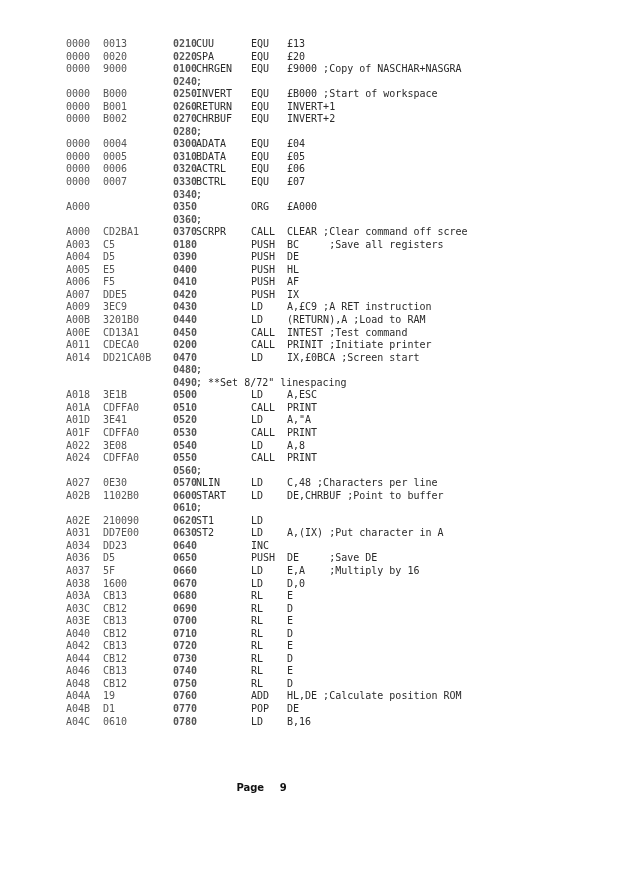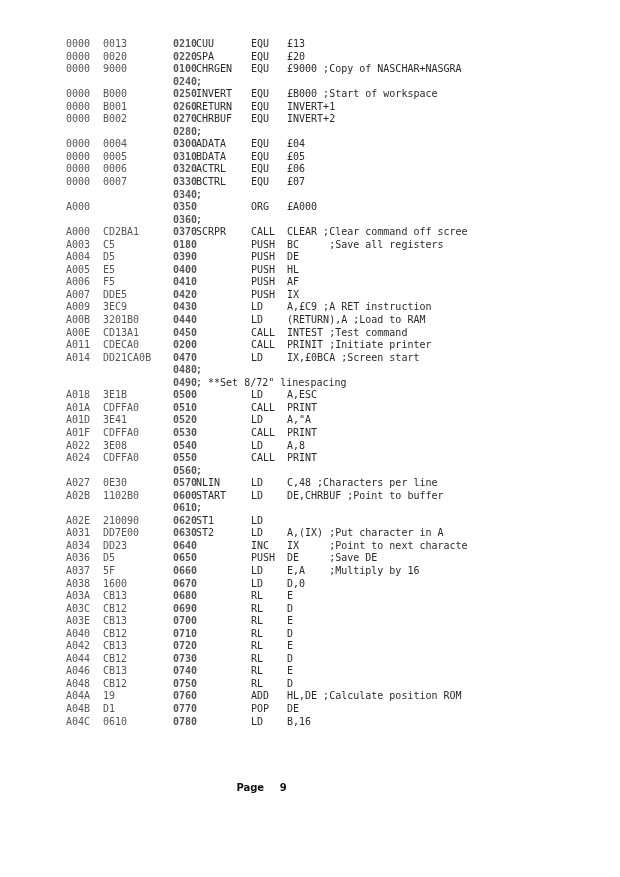--- a/index.html
+++ b/index.html
@@ -60,21 +60,21 @@
     <div class="row"><span class="c-addr">A01D</span><span class="c-code">3E41</span><span class="c-line">0520</span><span class="c-label"></span><span class="c-op">LD</span><span class="c-arg">A,"A</span></div>
     <div class="row"><span class="c-addr">A01F</span><span class="c-code">CDFFA0</span><span class="c-line">0530</span><span class="c-label"></span><span class="c-op">CALL</span><span class="c-arg">PRINT</span></div>
     <div class="row"><span class="c-addr">A022</span><span class="c-code">3E08</span><span class="c-line">0540</span><span class="c-label"></span><span class="c-op">LD</span><span class="c-arg">A,8</span></div>
     <div class="row"><span class="c-addr">A024</span><span class="c-code">CDFFA0</span><span class="c-line">0550</span><span class="c-label"></span><span class="c-op">CALL</span><span class="c-arg">PRINT</span></div>
     <div class="row"><span class="c-addr"></span><span class="c-code"></span><span class="c-line">0560</span><span class="c-label">;</span><span class="c-op"></span><span class="c-arg"></span></div>
     <div class="row"><span class="c-addr">A027</span><span class="c-code">0E30</span><span class="c-line">0570</span><span class="c-label">NLIN</span><span class="c-op">LD</span><span class="c-arg">C,48 ;Characters per line</span></div>
     <div class="row"><span class="c-addr">A02B</span><span class="c-code">1102B0</span><span class="c-line">0600</span><span class="c-label">START</span><span class="c-op">LD</span><span class="c-arg">DE,CHRBUF ;Point to buffer</span></div>
     <div class="row"><span class="c-addr"></span><span class="c-code"></span><span class="c-line">0610</span><span class="c-label">;</span><span class="c-op"></span><span class="c-arg"></span></div>
     <div class="row"><span class="c-addr">A02E</span><span class="c-code">210090</span><span class="c-line">0620</span><span class="c-label">ST1</span><span class="c-op">LD</span></div>
     <div class="row"><span class="c-addr">A031</span><span class="c-code">DD7E00</span><span class="c-line">0630</span><span class="c-label">ST2</span><span class="c-op">LD</span><span class="c-arg">A,(IX) ;Put character in A</span></div>
-    <div class="row"><span class="c-addr">A034</span><span class="c-code">DD23</span><span class="c-line">0640</span><span class="c-label"></span><span class="c-op">INC</span><span class="c-arg">IX     ;Point to next characte</span></div>
+    <div class="row"><span class="c-addr">A034</span><span class="c-code">DD23</span><span class="c-line">0640</span><span class="c-label"></span><span class="c-op">INC</span></div>
     <div class="row"><span class="c-addr">A036</span><span class="c-code">D5</span><span class="c-line">0650</span><span class="c-label"></span><span class="c-op">PUSH</span><span class="c-arg">DE     ;Save DE</span></div>
     <div class="row"><span class="c-addr">A037</span><span class="c-code">5F</span><span class="c-line">0660</span><span class="c-label"></span><span class="c-op">LD</span><span class="c-arg">E,A    ;Multiply by 16</span></div>
     <div class="row"><span class="c-addr">A038</span><span class="c-code">1600</span><span class="c-line">0670</span><span class="c-label"></span><span class="c-op">LD</span><span class="c-arg">D,0</span></div>
     <div class="row"><span class="c-addr">A03A</span><span class="c-code">CB13</span><span class="c-line">0680</span><span class="c-label"></span><span class="c-op">RL</span><span class="c-arg">E</span></div>
     <div class="row"><span class="c-addr">A03C</span><span class="c-code">CB12</span><span class="c-line">0690</span><span class="c-label"></span><span class="c-op">RL</span><span class="c-arg">D</span></div>
     <div class="row"><span class="c-addr">A03E</span><span class="c-code">CB13</span><span class="c-line">0700</span><span class="c-label"></span><span class="c-op">RL</span><span class="c-arg">E</span></div>
     <div class="row"><span class="c-addr">A040</span><span class="c-code">CB12</span><span class="c-line">0710</span><span class="c-label"></span><span class="c-op">RL</span><span class="c-arg">D</span></div>
     <div class="row"><span class="c-addr">A042</span><span class="c-code">CB13</span><span class="c-line">0720</span><span class="c-label"></span><span class="c-op">RL</span><span class="c-arg">E</span></div>
     <div class="row"><span class="c-addr">A044</span><span class="c-code">CB12</span><span class="c-line">0730</span><span class="c-label"></span><span class="c-op">RL</span><span class="c-arg">D</span></div>
     <div class="row"><span class="c-addr">A046</span><span class="c-code">CB13</span><span class="c-line">0740</span><span class="c-label"></span><span class="c-op">RL</span><span class="c-arg">E</span></div>

